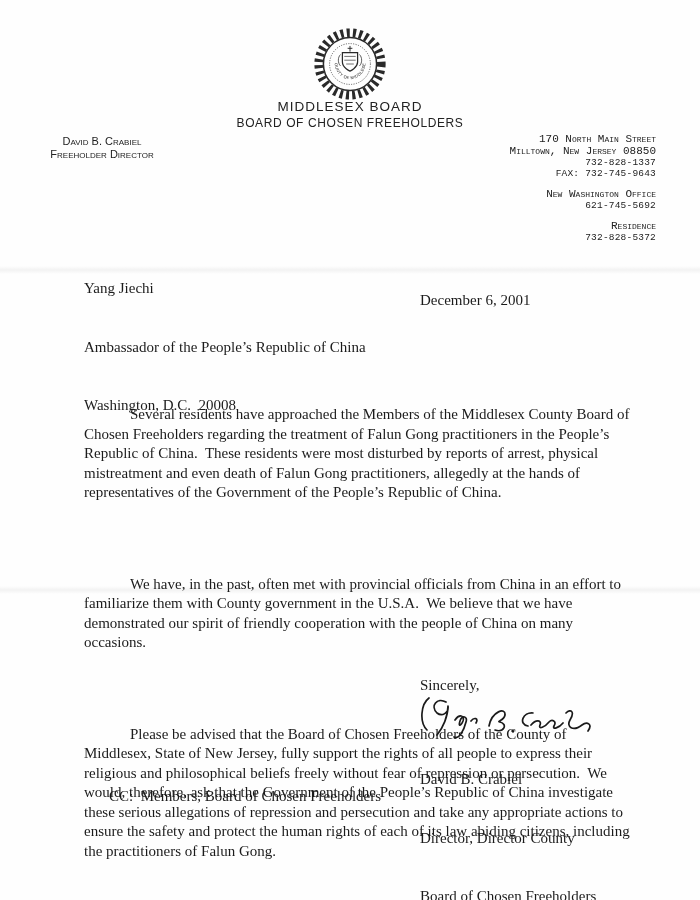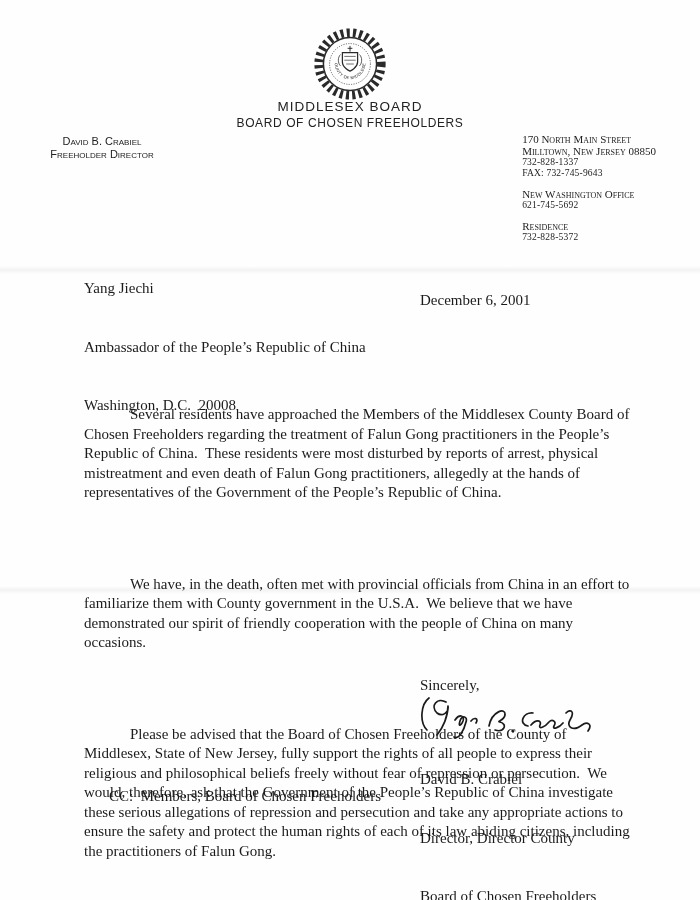--- a/index.html
+++ b/index.html
@@ -10,22 +10,22 @@
   }
   
   .seal{position:absolute;left:312px;top:26px;width:76px;height:76px;}
   .org{position:absolute;left:0;top:99px;width:700px;text-align:center;
        font-family:"Liberation Sans", sans-serif;color:#222;}
   .org .l1{font-size:13.5px;letter-spacing:1px;}
   .org .l2{font-size:12px;letter-spacing:.6px;margin-top:2px;}
   .official{position:absolute;left:18px;top:135px;width:168px;text-align:center;
        font-family:"Liberation Sans", sans-serif;font-variant:small-caps;
        font-size:11px;line-height:13px;color:#222;}
-  .contact{position:absolute;right:44px;top:133px;text-align:left;
-       font-family:Liberation Serif, serif;color:#222;}
+  .contact{position:absolute;right:44px;top:133px;text-align:right;
+       font-family:Liberation Mono, monospace;color:#222;}
   .contact .sc{font-variant:small-caps;font-size:11px;line-height:12px;}
   .contact .num{font-size:9.5px;line-height:11px;letter-spacing:.2px;}
   .contact .grp{margin-bottom:9px;}
   
   .serif{font-size:15px;line-height:19.5px;white-space:pre-wrap;}
   .recipient{position:absolute;left:84px;top:240px;}
   .dateline{position:absolute;left:420px;top:291px;}
   .salutation{position:absolute;left:84px;top:322px;}
   .bodytext{position:absolute;left:84px;top:352px;width:548px;}
   .bodytext p{margin:14px 0 19px 0;text-indent:46px;}
@@ -89,21 +89,21 @@
     <div>Yang Jiechi</div>
     <div>Ambassador of the People’s Republic of China</div>
     <div>Washington, D.C.  20008</div>
   </div>
 
   <div class="dateline serif">December 6, 2001</div>
 
 
   <div class="bodytext serif">
     <p>Several residents have approached the Members of the Middlesex County Board of Chosen Freeholders regarding the treatment of Falun Gong practitioners in the People’s Republic of China.  These residents were most disturbed by reports of arrest, physical mistreatment and even death of Falun Gong practitioners, allegedly at the hands of representatives of the Government of the People’s Republic of China.</p>
-    <p>We have, in the death, often met with provincial officials from China in an effort to familiarize them with County government in the U.S.A.  We believe that we have demonstrated our spirit of friendly cooperation with the people of China on many occasions.</p>
+    <p>We have, in the past, often met with provincial officials from China in an effort to familiarize them with County government in the U.S.A.  We believe that we have demonstrated our spirit of friendly cooperation with the people of China on many occasions.</p>
     <p>Please be advised that the Board of Chosen Freeholders of the County of Middlesex, State of New Jersey, fully support the rights of all people to express their religious and philosophical beliefs freely without fear of repression or persecution.  We would, therefore, ask that the Government of the People’s Republic of China investigate these serious allegations of repression and persecution and take any appropriate actions to ensure the safety and protect the human rights of each of its law abiding citizens, including the practitioners of Falun Gong.</p>
   </div>
 
   <div class="closing serif">Sincerely,</div>
 
   <svg class="signature" viewBox="0 0 196 52">
     <path fill="none" stroke="#1a1a1a" stroke-width="1.7" stroke-linecap="round" stroke-linejoin="round" d="M16,10 C8,16 6,34 14,42
          M33,14 C24,9 17,18 24,25 C29,29 36,25 35,18 C35,28 30,40 24,47
          M42,32 C46,26 52,27 50,33 C48,38 45,39 47,33 C49,27 55,28 53,34 C51,42 46,52 41,49
          M58,33 C61,29 66,30 63,35

